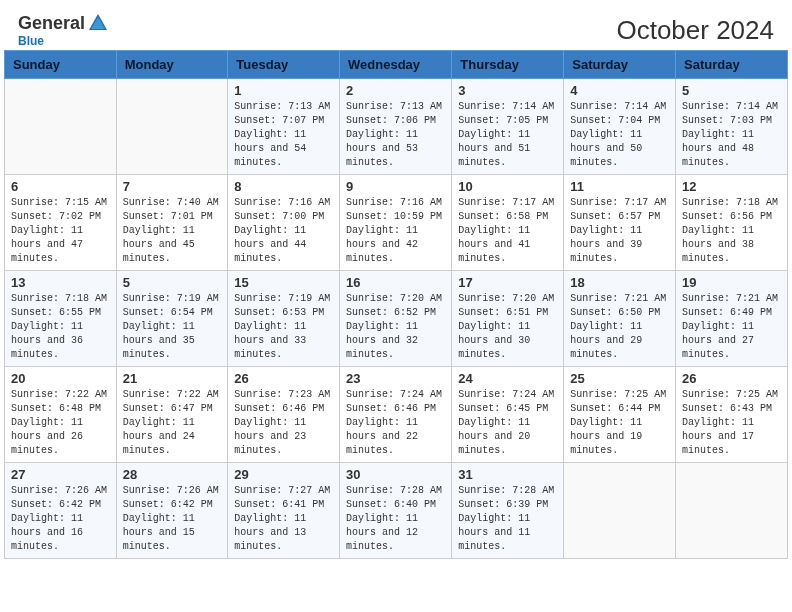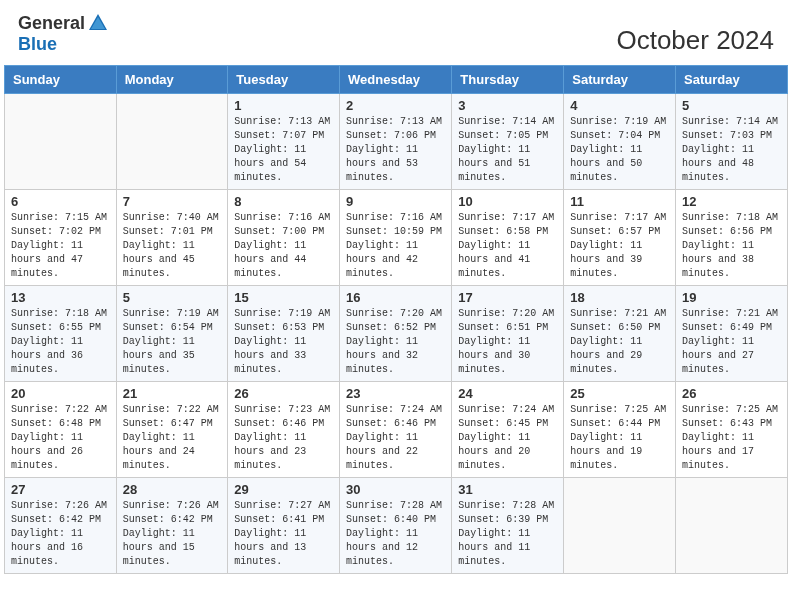--- a/index.html
+++ b/index.html
@@ -6,22 +6,22 @@
     body {
       font-family: Arial, sans-serif;
       background: #fff;
       width: 792px;
       min-height: 612px;
       overflow: hidden;
     }
     .header {
       display: flex;
       justify-content: space-between;
-      align-items: flex-end;
-      padding: 12px 18px 10px 18px;
+      align-items: center;
+      padding: 12px 18px 2px 18px;
     }
     .logo {
       display: flex;
       flex-direction: column;
       align-items: flex-start;
     }
     .logo-text {
       display: flex;
       align-items: center;
       font-size: 18px;
@@ -49,21 +49,21 @@
       font-size: 15px;
       color: #555;
     }
     .calendar {
       width: 100%;
       border-collapse: collapse;
       margin: 0;
     }
     .calendar thead tr th {
       background-color: #3a7cc1;
-      color: #ffffff;
+      color: #0f172a;
       font-size: 13px;
       font-weight: bold;
       padding: 6px 8px;
       border: 1px solid #5a9cd6;
       text-align: left;
     }
     .calendar tbody tr td {
       vertical-align: top;
       border: 1px solid #ccc;
       padding: 4px 6px;
@@ -103,21 +103,21 @@
 
 <div class="header">
   <div class="logo">
     <div class="logo-text">
       <span class="logo-general">General</span>
       <svg class="logo-icon" viewBox="0 0 22 22" xmlns="http://www.w3.org/2000/svg">
         <polygon points="11,2 20,18 2,18" fill="#1a6fb5"></polygon>
         <polygon points="11,5 18,17 4,17" fill="#5ab0e8" opacity="0.6"></polygon>
       </svg>
     </div>
-    <div style="font-size:18px;font-weight:bold;">
+    <div style="font-size:12px;font-weight:bold;">
       <span class="logo-blue" style="color:#1a6fb5;">Blue</span>
     </div>
   </div>
   <div class="title-block">
     <div class="month-title">October 2024</div>
   </div>
 </div>
 
 <div class="container">
   <table class="calendar">
@@ -149,21 +149,21 @@
 Daylight: 11 hours and 53 minutes.</div>
           </td>
           <td>
             <span class="day-num">3</span>
             <div class="day-info">Sunrise: 7:14 AM
 Sunset: 7:05 PM
 Daylight: 11 hours and 51 minutes.</div>
           </td>
           <td>
             <span class="day-num">4</span>
-            <div class="day-info">Sunrise: 7:19 AM
+            <div class="day-info">Sunrise: 7:14 AM
 Sunset: 7:04 PM
 Daylight: 11 hours and 50 minutes.</div>
           </td>
           <td>
             <span class="day-num">5</span>
             <div class="day-info">Sunrise: 7:14 AM
 Sunset: 7:03 PM
 Daylight: 11 hours and 48 minutes.</div>
           </td>
         </tr>

